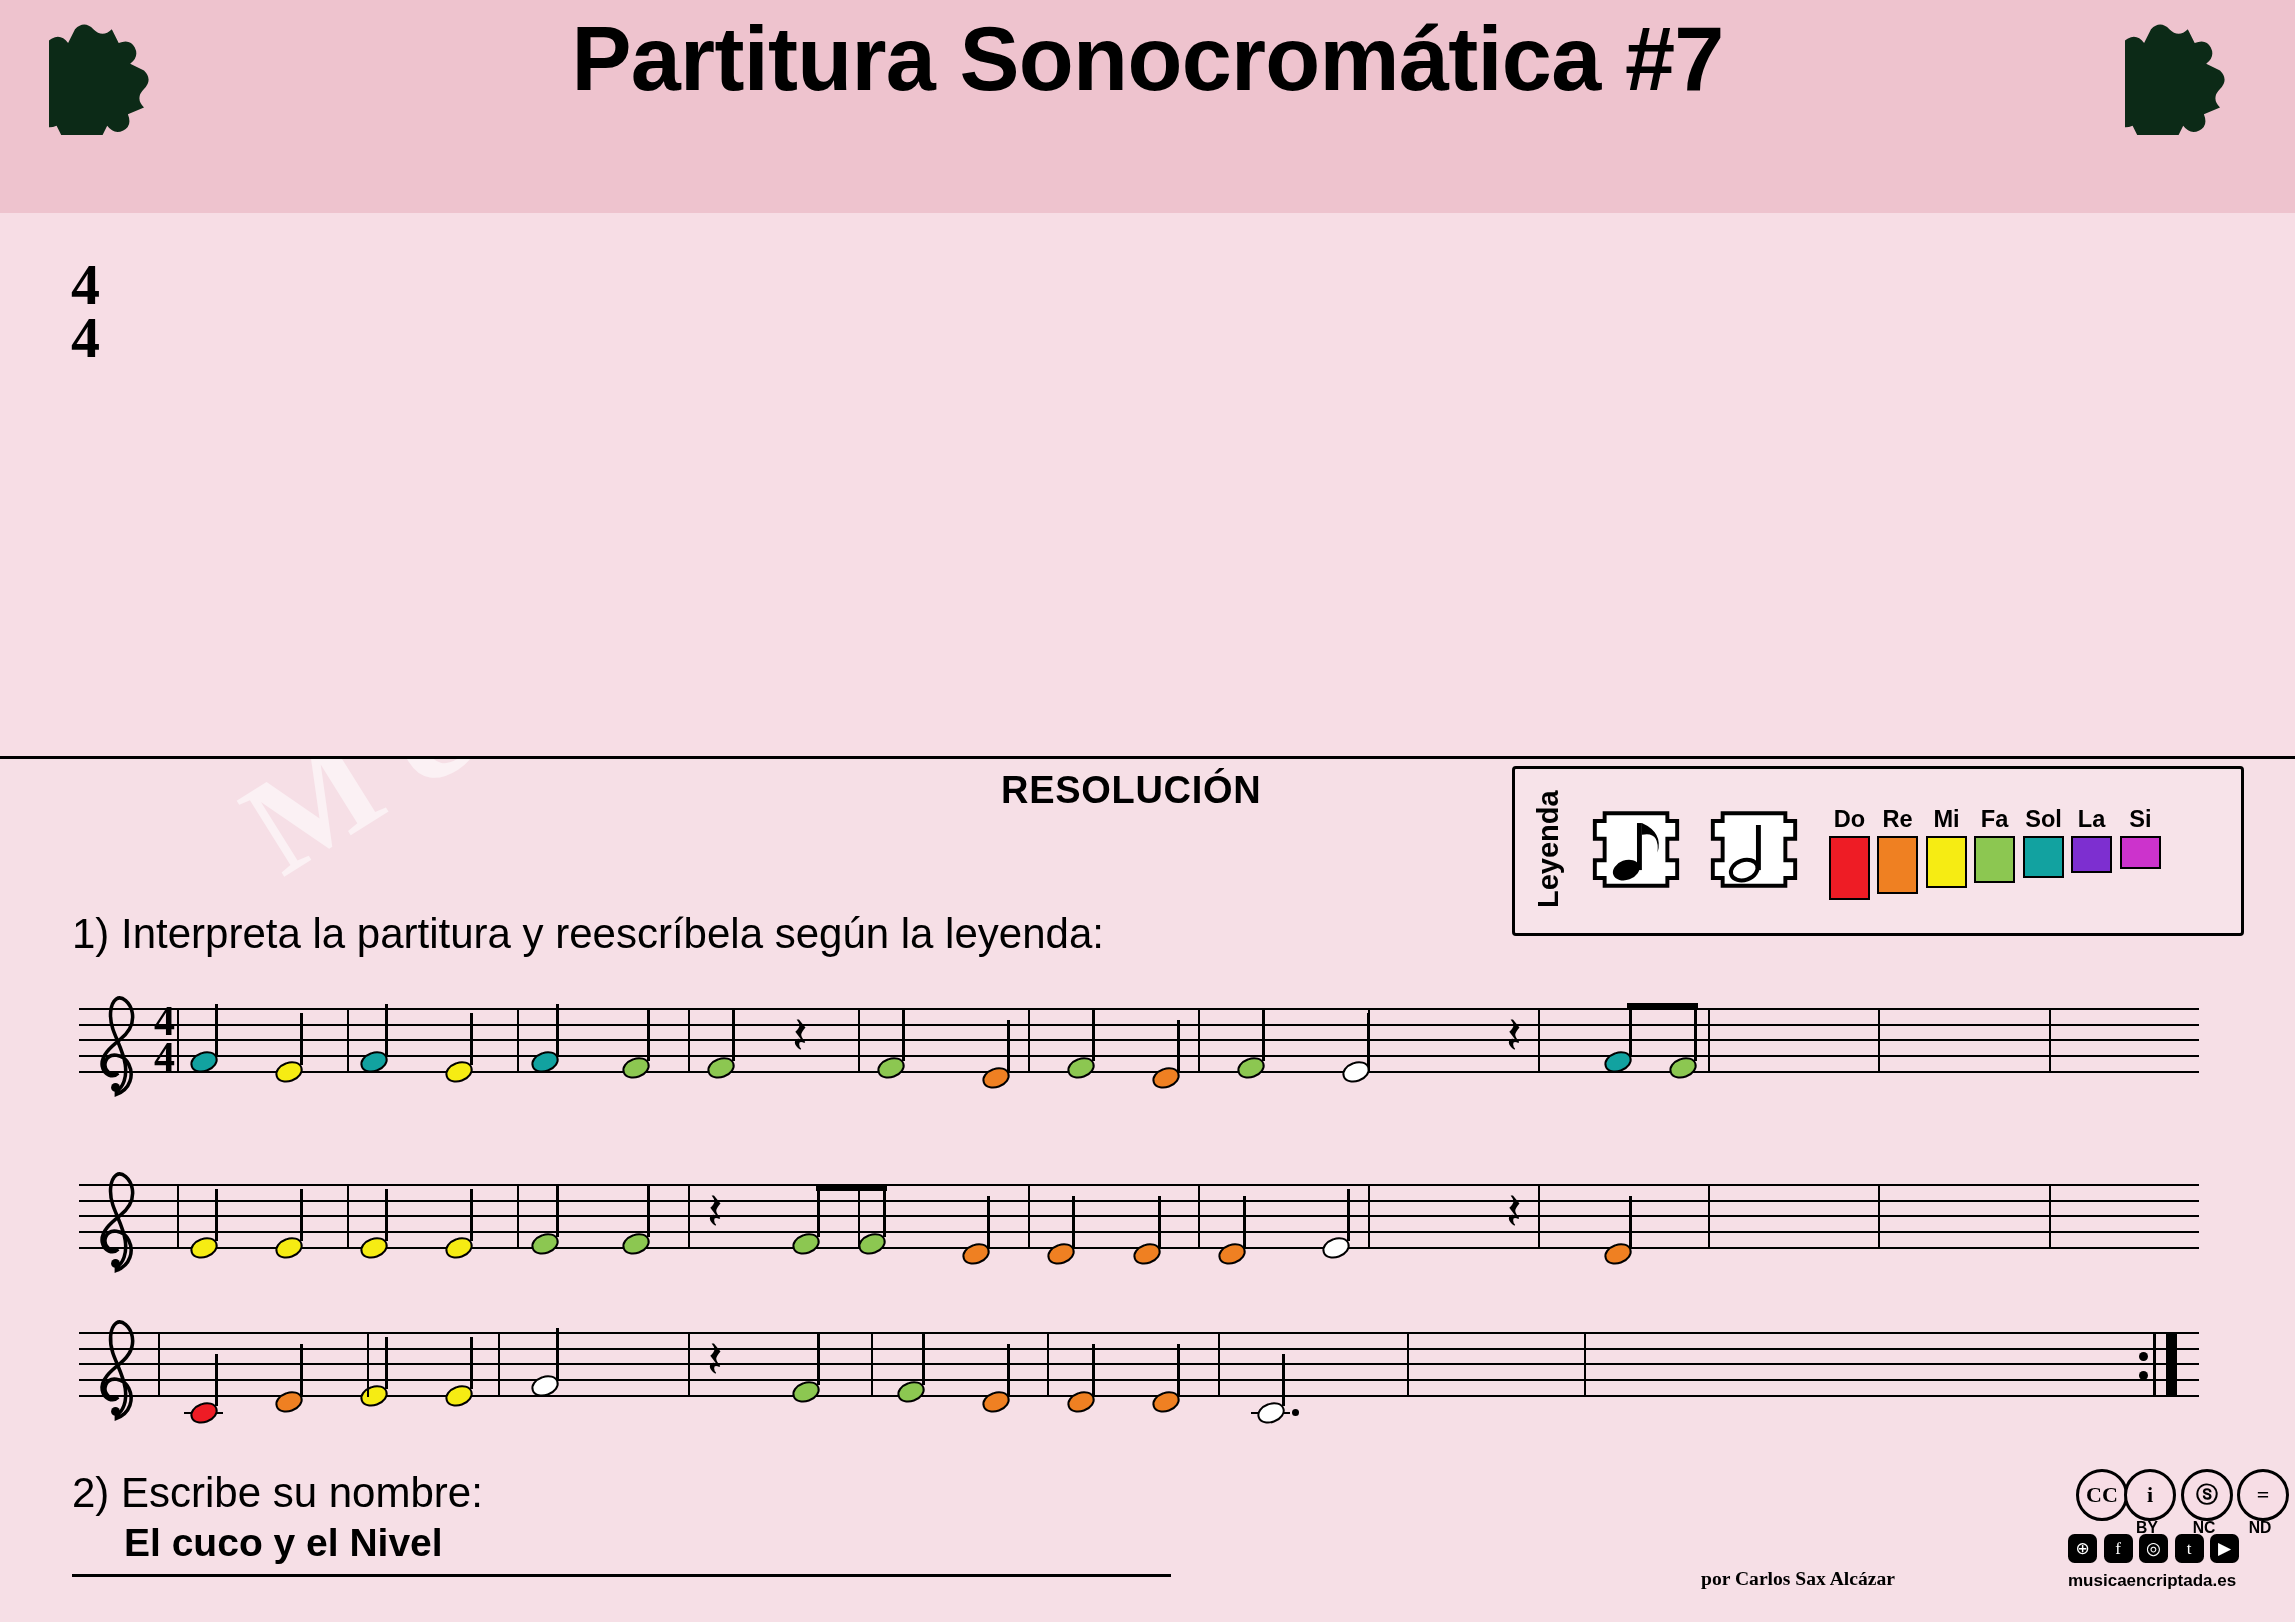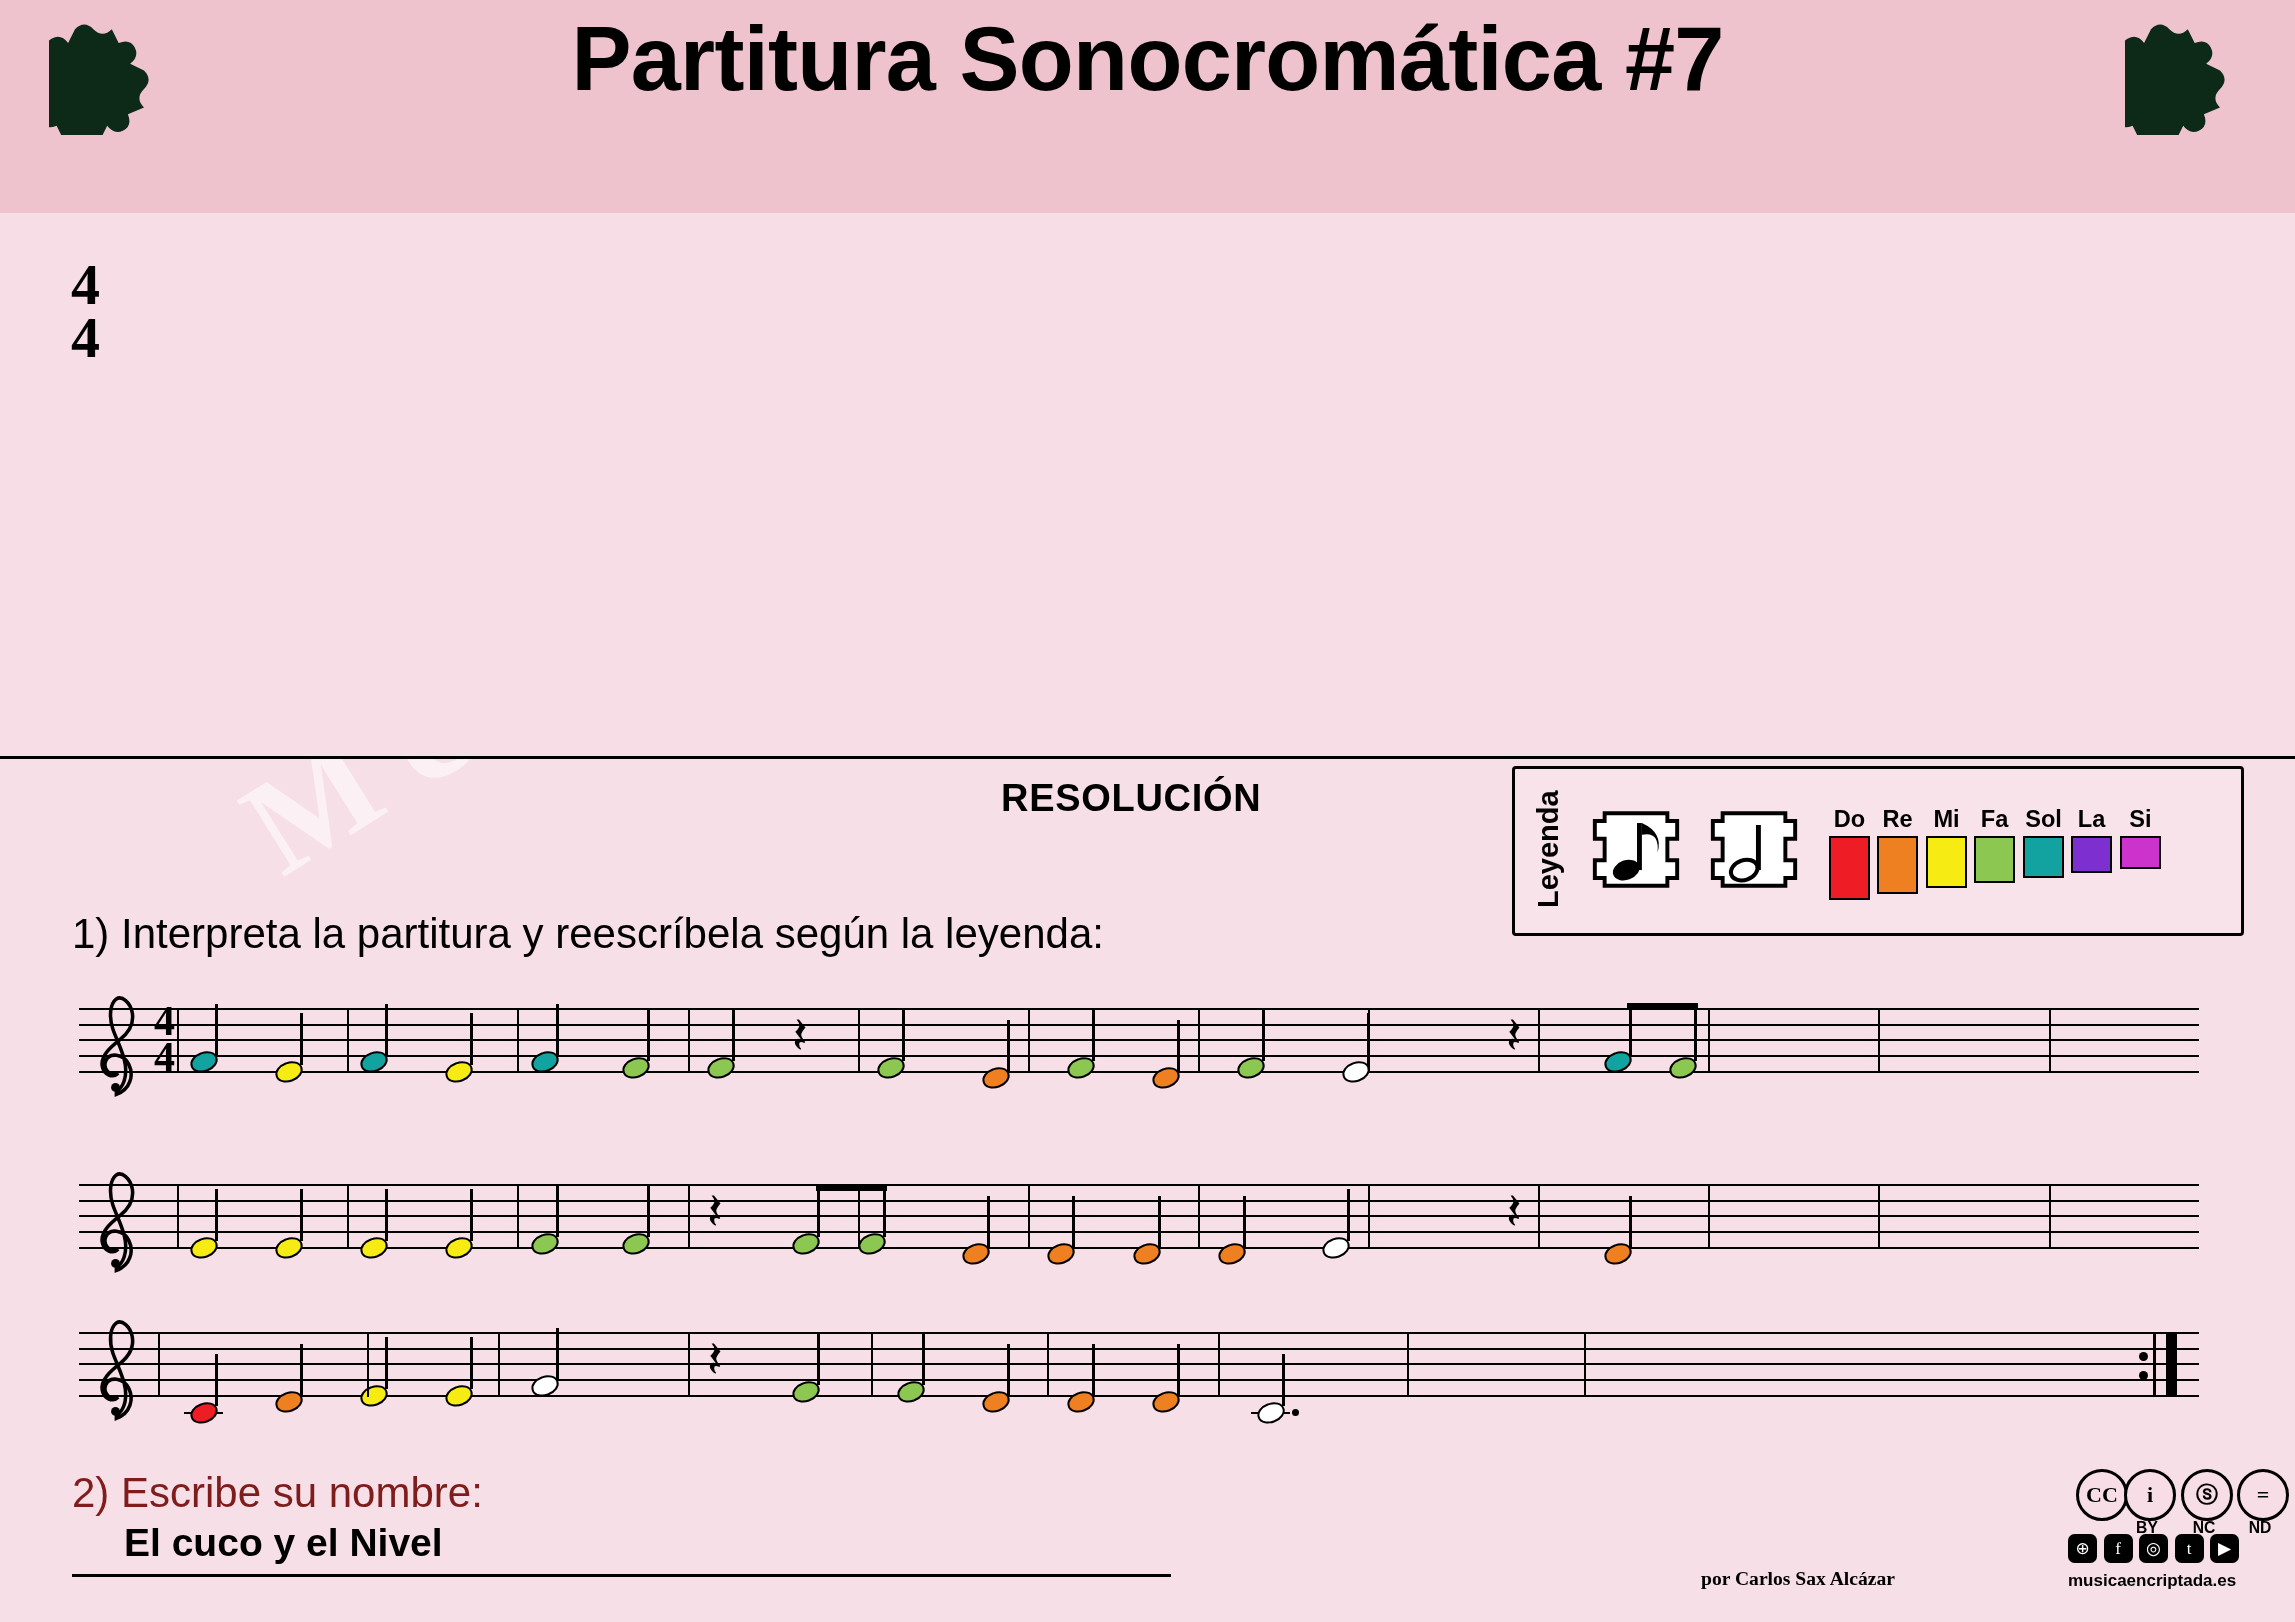--- a/index.html
+++ b/index.html
@@ -81,21 +81,21 @@
   
   .pc::after{
     left:50%;margin-left:-17px;bottom:-15.7px;width:34px;height:17px;
     background:inherit;border:2.6px solid #000;border-top:none;
     border-radius:0 0 5.2px 5.2px;
   }
 
   
   .res-title{
     position:absolute;left:1001px;top:769px;
-    font-size:38px;font-weight:bold;color:#000;letter-spacing:0.7px;z-index:3;margin-top:8px;
+    font-size:38px;font-weight:bold;color:#000;letter-spacing:0.7px;z-index:3;
   }
   .legend{
     position:absolute;left:1512px;top:766px;width:726px;height:164px;
     background:#f7e3e9;border:3.3px solid #000;border-radius:3.9px;z-index:3;
   }
   .legend-label{
     position:absolute;left:14.4px;top:11.8px;width:39px;height:137px;
     font-size:29px;font-weight:bold;color:#000;
     writing-mode:vertical-rl;transform:rotate(180deg);
     display:flex;align-items:center;justify-content:center;
@@ -112,21 +112,21 @@
     font-size:23.6px;font-weight:bold;color:#000;
   }
   .lc-bar{position:absolute;top:30px;width:41px;border:2px solid #000;box-sizing:border-box;}
 
   .q1{
     position:absolute;left:72px;top:910px;
     font-size:42px;color:#000;z-index:3;
   }
   .q2{
     position:absolute;left:72px;top:1469px;
-    font-size:42px;color:#7f1d1d;z-index:3;
+    font-size:42px;color:#000000;z-index:3;
   }
   .answer{
     position:absolute;left:124px;top:1521px;
     font-size:39px;font-weight:bold;color:#000;z-index:3;
   }
   .answer-line{
     position:absolute;left:72px;top:1574px;width:1099px;height:2.6px;
     background:#000;z-index:3;
   }
 

